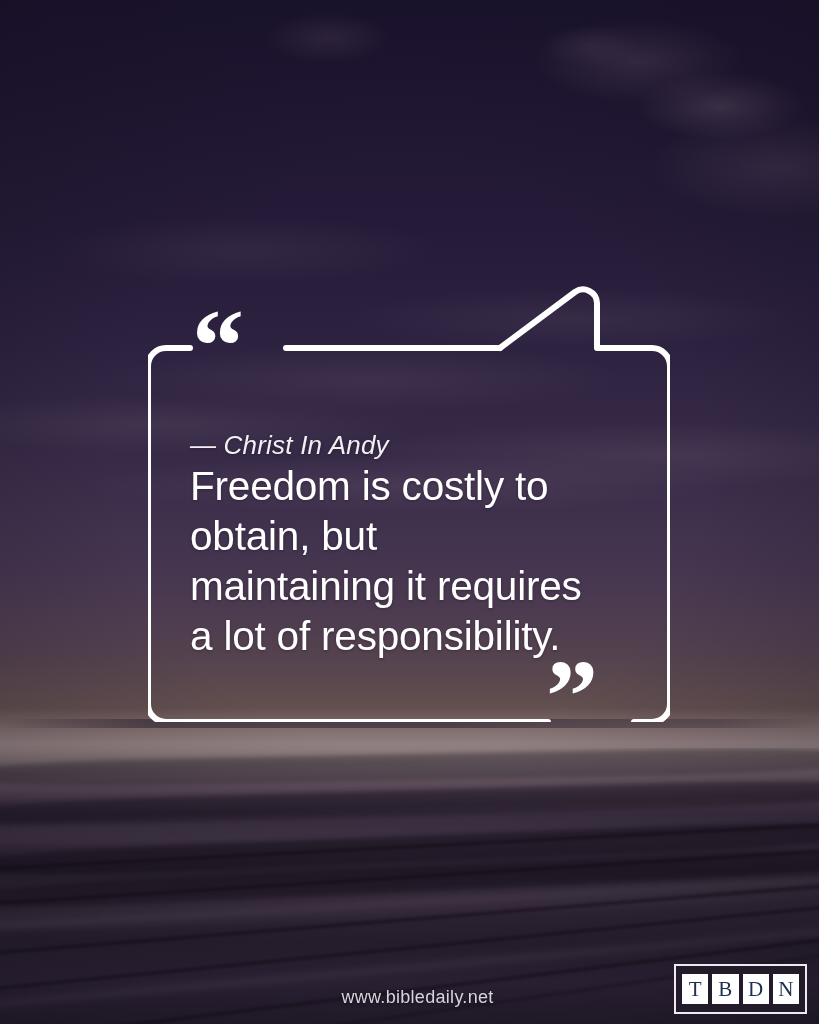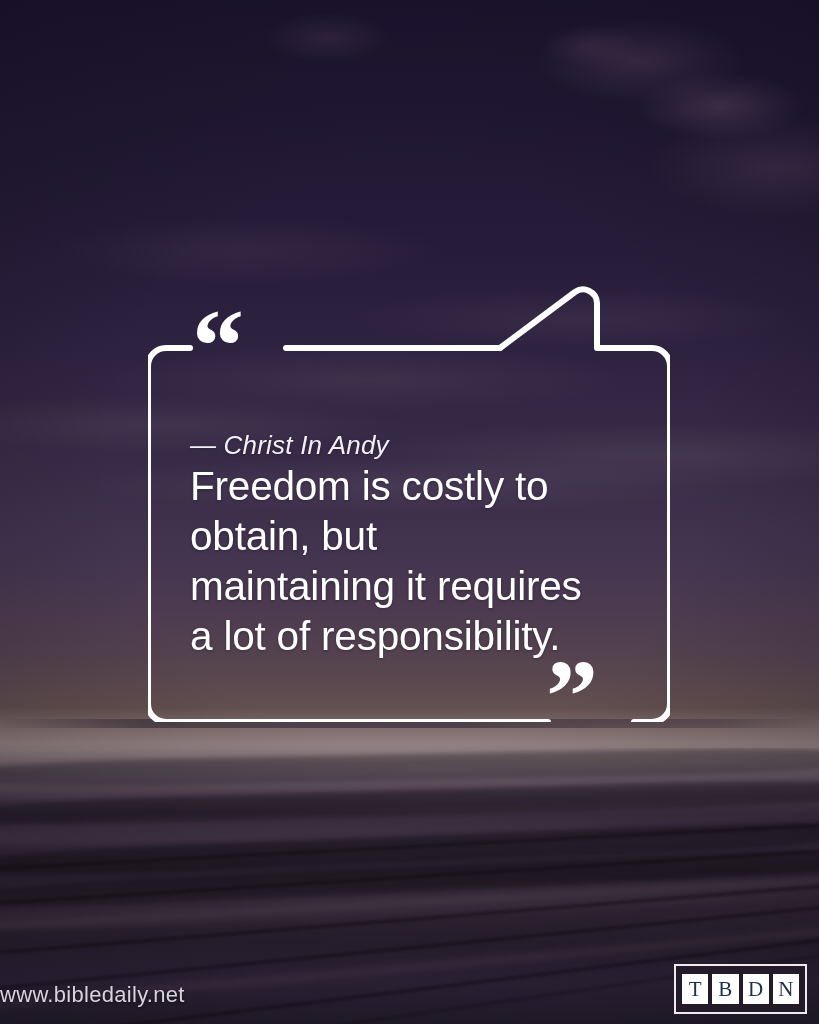--- a/index.html
+++ b/index.html
@@ -122,23 +122,24 @@
     color:#f2f0f2;
     font-size:26px;
     font-style:italic;
     letter-spacing:.2px;
     text-shadow:0 1px 3px rgba(20,12,28,.35);
   }
 
   
   #site-url {
     position:absolute;
-    left:0; right:0; bottom:16px;
+    left:16px; right:0; bottom:16px;
+    text-align:center;
     color:#d9d3dd;
-    font-size:22px;
+    font-size:18px;
     letter-spacing:.3px;
     text-shadow:0 1px 3px rgba(10,6,16,.6);
   }
   #brand-logo {
     position:absolute;
     right:12px; bottom:10px;
     width:133px; height:50px;
     background:#241b2a;
     border:2px solid #efeaf2;
     padding:3px;

